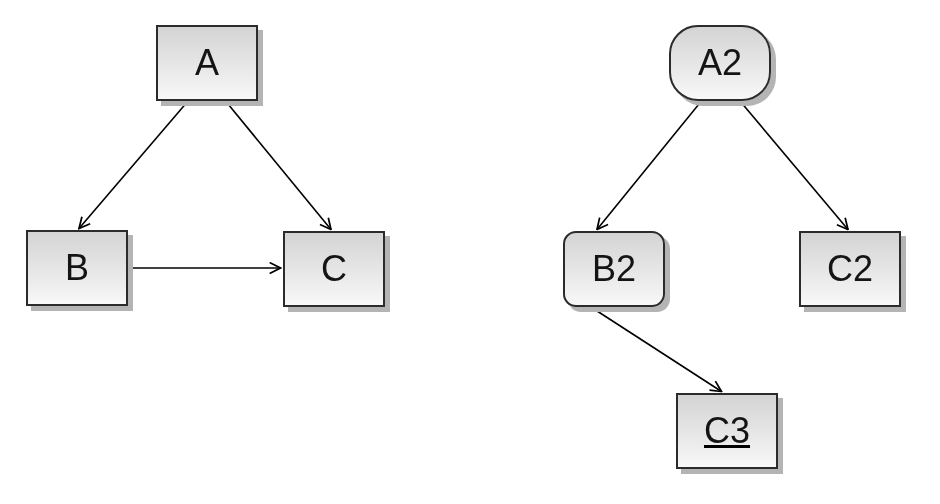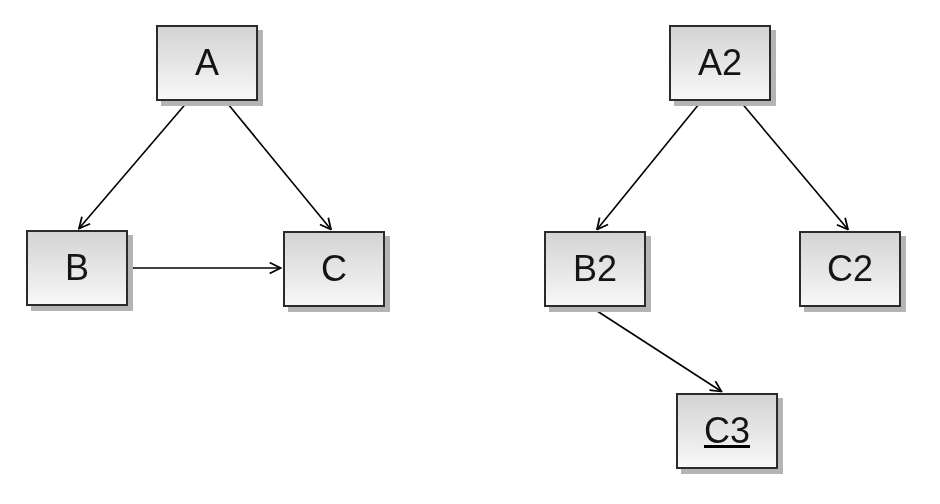--- a/index.html
+++ b/index.html
@@ -38,22 +38,22 @@
   .node-label {
     font-size: 36px;
     line-height: 1;
     color: #141414;
     user-select: none;
   }
   
   .pos-a  { left: 156px; top: 25px;  }
   .pos-b  { left: 26px;  top: 230px; }
   .pos-c  { left: 283px; top: 231px; }
-  .pos-a2 { left: 669px; top: 25px;  }
-  .pos-b2 { left: 544px; top: 231px; }
+  .pos-a2 { left: 669px; top: 25px; border-radius: 29px;  }
+  .pos-b2 { left: 563px; top: 231px; border-radius: 13px; }
   .pos-c2 { left: 799px; top: 231px; }
   .pos-c3 { left: 676px; top: 393px; text-decoration: underline; }
   .edge {
     stroke: #000000;
     stroke-width: 1.6;
     fill: none;
   }
 </style>
 </head>
 <body>

